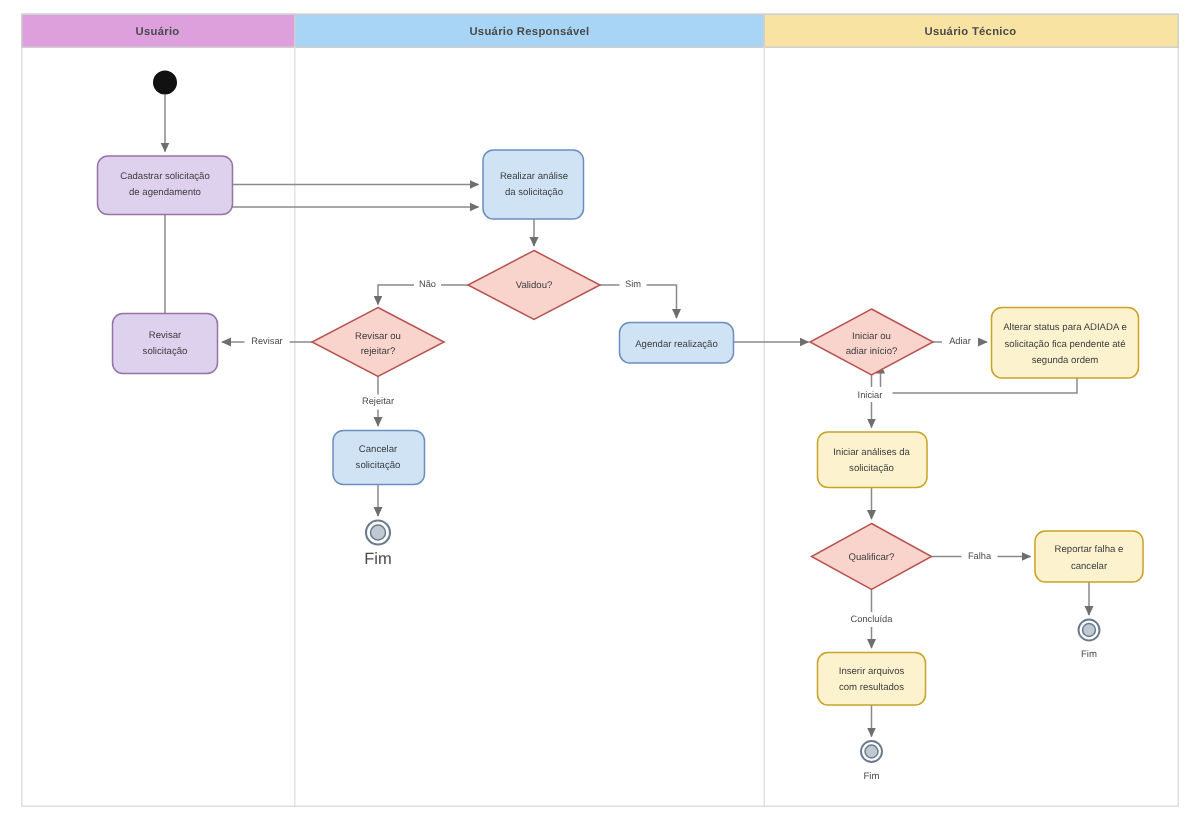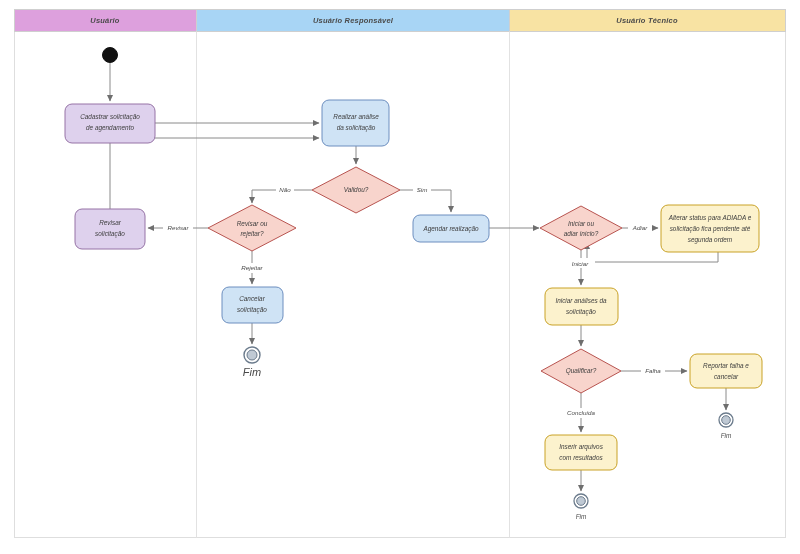--- a/index.html
+++ b/index.html
@@ -2,21 +2,21 @@
 <html><head>
 <meta charset="utf-8">
 <style>
   html,body{margin:0;padding:0;background:#ffffff;}
   body{
     width:800px;height:554px;
     font-family:"Liberation Sans", sans-serif;
     -webkit-font-smoothing:antialiased;
     overflow:hidden;
   }
-  #canvas{position:absolute;left:0;top:0;width:800px;height:554px;font-style:italic;}
+  #canvas{position:absolute;left:0;top:0;width:800px;height:554px;}
   svg#diagram{position:absolute;left:0;top:0;width:800px;height:554px;}
 
   .lane-title{
     font-size:7.5px;font-weight:bold;fill:#4a4a4a;
     text-anchor:middle;dominant-baseline:middle;
     letter-spacing:.2px;
   }
   .node-label{
     font-size:6.4px;fill:#3d3d3d;text-anchor:middle;
   }

